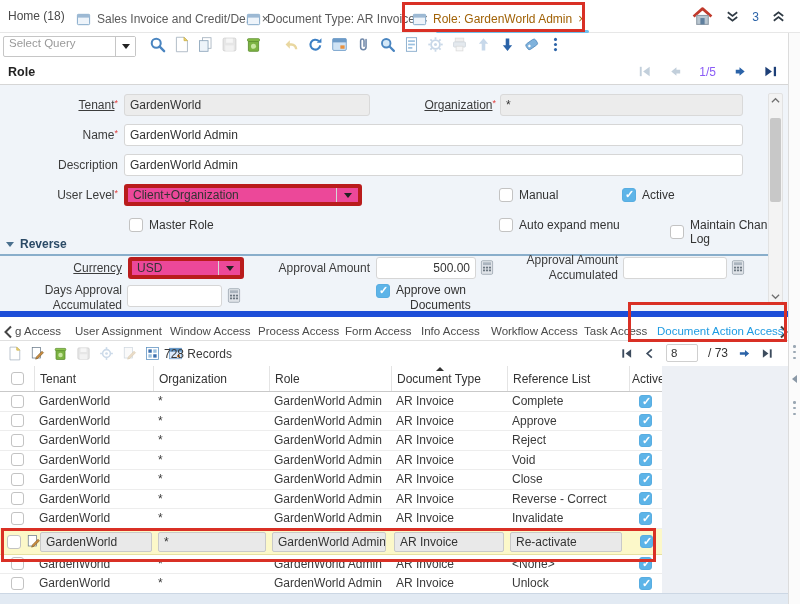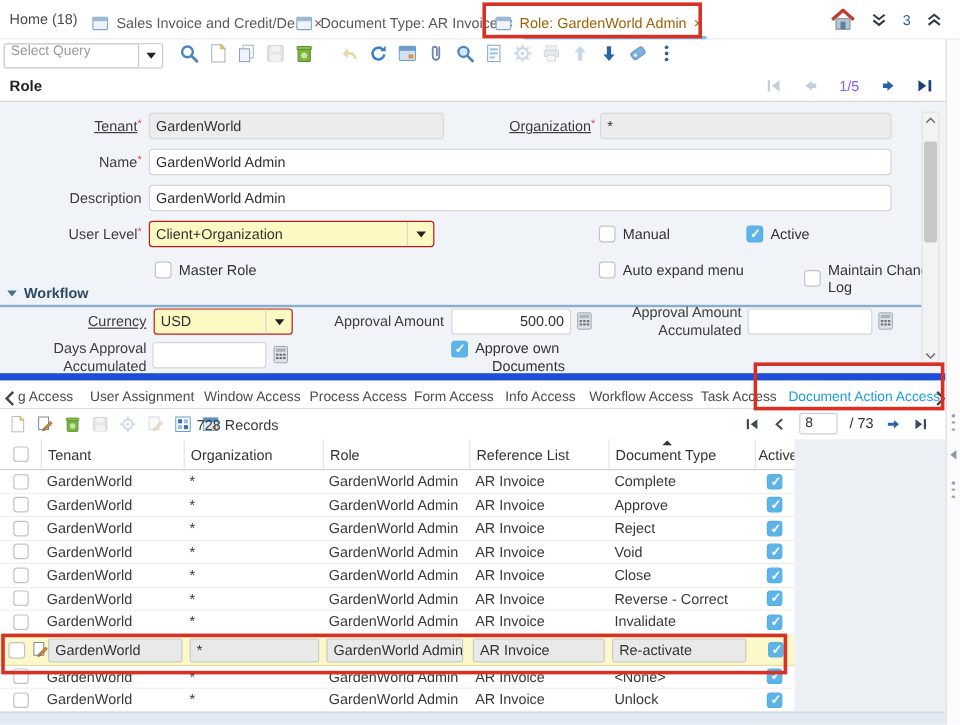--- a/index.html
+++ b/index.html
@@ -35,21 +35,21 @@
   .recnav svg{width:15px;height:15px;display:block;}
   .recnav .pos{color:#8b5cf6;}
 
   
   .formarea{position:absolute;left:0;top:85px;width:788px;height:226px;background:#f0f4f9;overflow:hidden;}
   .flabel{position:absolute;text-align:right;color:#3c3c3c;white-space:nowrap;}
   .flabel .lnk{text-decoration:underline;}
   .req{color:#e03c3c;font-size:9px;vertical-align:top;}
   .ffield{position:absolute;height:22px;background:#fff;border:1px solid #d6d6d6;border-radius:3px;padding:3px 5px;color:#333;}
   .ffield.ro{background:#ececec;border-color:#d9d9d9;}
-  .fcombo{position:absolute;height:22px;background:#fef9c3;border:1px solid #b91c1c;border-radius:3px;display:flex;align-items:center;}
+  .fcombo{position:absolute;height:22px;background:#ec4899;border:4px solid #b91c1c;border-radius:3px;display:flex;align-items:center;}
   .fcombo .val{flex:1;padding-left:5px;color:#333;}
   .fcombo .drop{width:22px;height:100%;border-left:1px solid #d6d6d6;display:flex;align-items:center;justify-content:center;}
   .cbrow{position:absolute;display:flex;align-items:center;gap:6px;color:#333;}
   .cb{width:14px;height:14px;border:1px solid #c3c3c3;border-radius:3px;background:#fff;display:inline-block;position:relative;flex:0 0 auto;}
   .cb.on{background:#5db4e8;border-color:#58ade1;}
   .cb.on::after{content:"✓";position:absolute;left:2px;top:-1px;color:#fff;font-size:11px;font-weight:bold;}
   .group-head{position:absolute;left:6px;top:7px;display:flex;align-items:center;gap:6px;color:#2b4a66;font-weight:bold;}
   .tri-down{width:0;height:0;border-left:4px solid transparent;border-right:4px solid transparent;border-top:5px solid #4a708e;}
   .group-rule{position:absolute;left:0;top:169px;width:768px;height:2px;background:#89aecb;}
   .calc{position:absolute;width:16px;height:17px;}
@@ -342,21 +342,21 @@
       <span class="cb"></span>
       <span>Auto expand menu</span>
     </div>
     <div class="cbrow" style="left:622px;top:133px;margin-left:48px;">
       <span class="cb"></span>
       <span>Maintain Change Log</span>
     </div>
 
     <div class="group-head" style="top:152px;">
       <span class="tri-down"></span>
-      <span>Workflow</span>
+      <span>Reverse</span>
     </div>
     <div class="group-rule"></div>
 
     <div class="flabel" style="left:4px;top:176px;width:118px;"><span class="lnk">Currency</span></div>
     <div class="fcombo" style="left:128px;top:172px;width:116px;">
       <span class="val">USD</span>
       <span class="drop">
           <span class="caret-down"></span>
         </span>
     </div>
@@ -532,25 +532,25 @@
 
   <div class="grid">
     <div class="gtable">
       <div class="ghead">
         <div class="hcell">
             <span class="cb sm"></span>
           </div>
         <div class="hcell">Tenant</div>
         <div class="hcell">Organization</div>
         <div class="hcell">Role</div>
-        <div class="hcell">Reference List</div>
         <div class="hcell">
             <span>Document Type</span>
             <span class="sortcaret"></span>
           </div>
+        <div class="hcell">Reference List</div>
         <div class="hcell" style="padding-left:2px;">Active</div>
       </div>
       <div id="gbody">
           <div class="grow">
             <div class="gcell gc-cb">
               <span class="cb sm"></span>
             </div>
             <div class="gcell">GardenWorld</div>
             <div class="gcell">*</div>
             <div class="gcell">GardenWorld Admin</div>

